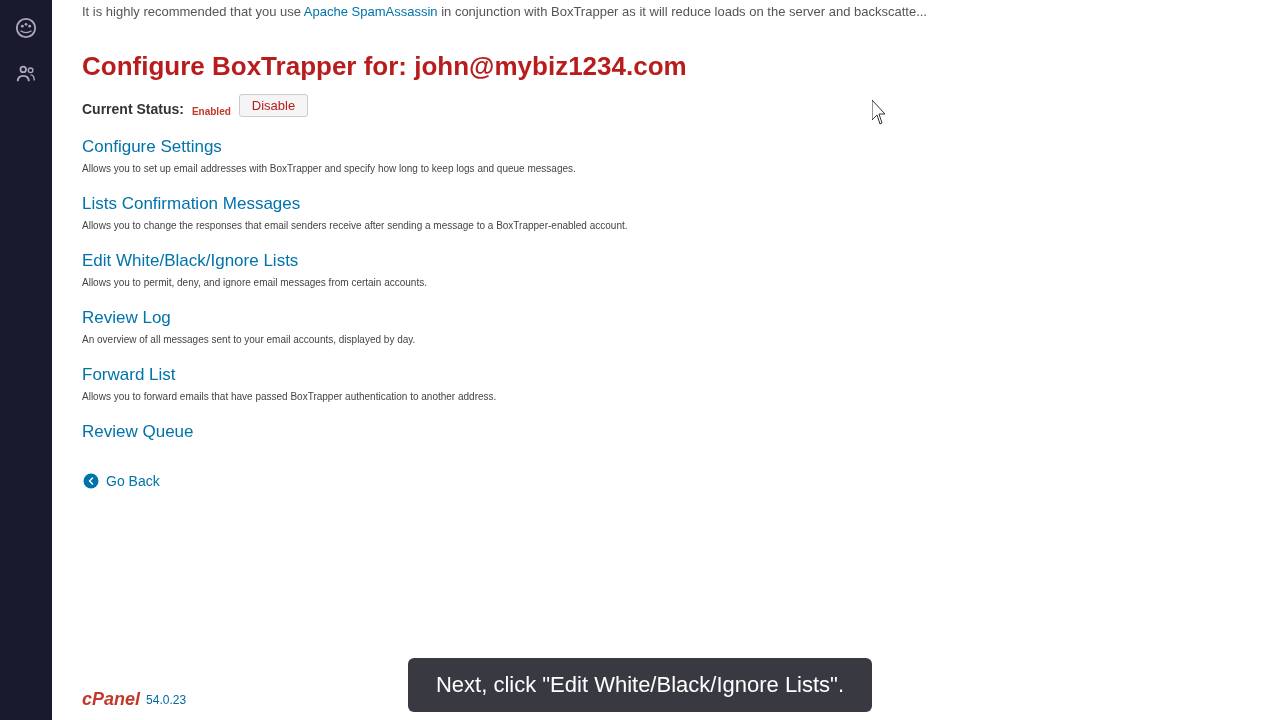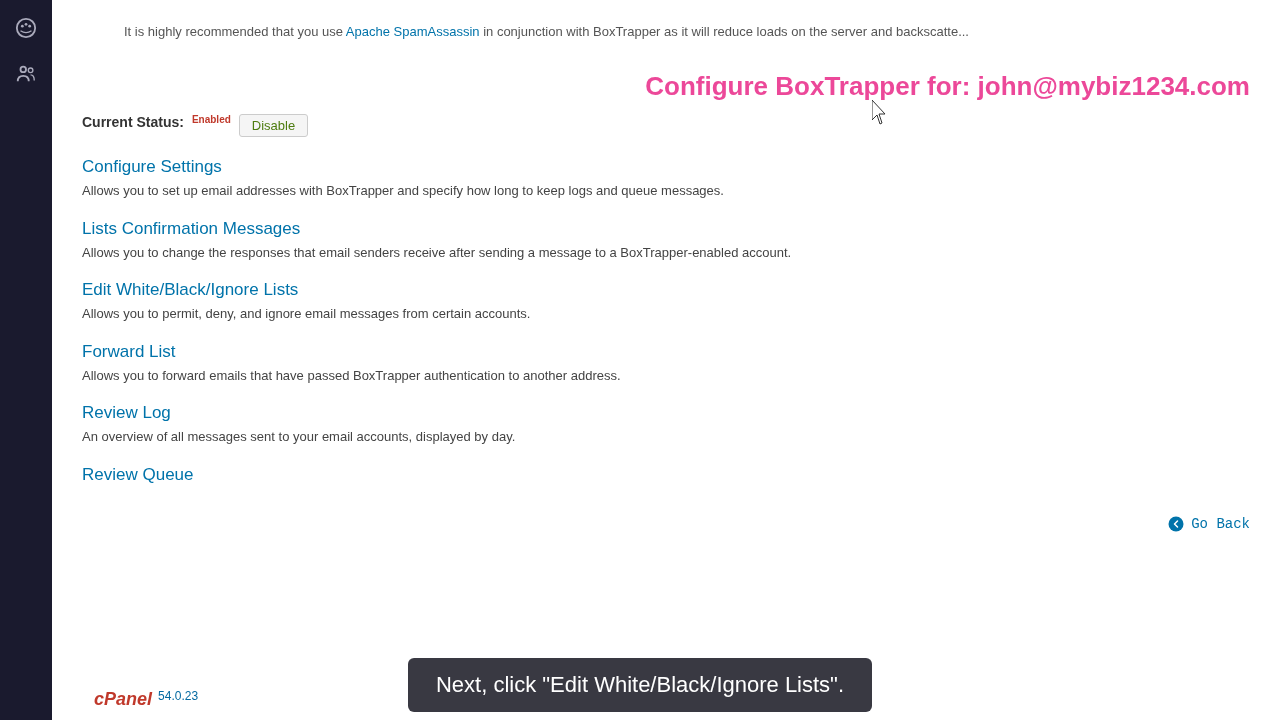--- a/index.html
+++ b/index.html
@@ -45,117 +45,113 @@
       flex: 1;
       padding: 0 30px;
       overflow-y: auto;
       position: relative;
     }
 
     
     .top-notice {
       font-size: 13px;
       color: #555;
-      padding: 24px 0 16px 0;
+      padding: 4px 0 16px 0;
       border-bottom: none;
-      margin-left: 42px;
     }
     .top-notice a {
       color: #0073aa;
       text-decoration: none;
     }
 
     
     .configure-header {
       margin-top: 16px;
       margin-bottom: 12px;
     }
     .configure-header h1 {
       font-size: 26px;
       font-weight: normal;
-      color: #ec4899;
-      text-align: right;
+      color: #b91c1c;
     }
     .configure-header h1 span {
       font-weight: bold;
     }
 
     
     .status-row {
       display: flex;
-      align-items: flex-start;
+      align-items: flex-end;
       gap: 8px;
       margin-bottom: 20px;
     }
     .status-label {
       font-weight: bold;
       font-size: 14px;
       color: #333;
     }
     .status-enabled {
       color: #c0392b;
       font-weight: bold;
       font-size: 10px;
     }
     .disable-btn {
       padding: 3px 12px;
       background: #f5f5f5;
       border: 1px solid #ccc;
       border-radius: 3px;
       cursor: pointer;
       font-size: 13px;
-      color: #4d7c0f;
+      color: #b91c1c;
     }
 
     
     .section-link {
       margin-bottom: 18px;
     }
     .section-link a {
       color: #0073aa;
       text-decoration: none;
       font-size: 17px;
       display: block;
       margin-bottom: 4px;
     }
     .section-link p {
       color: #444;
-      font-size: 13px;
+      font-size: 10px;
       line-height: 1.5;
     }
 
     
     .go-back-row {
       display: flex;
-      justify-content: flex-end;
       margin-top: 30px;
       margin-bottom: 28px;
-      font-family: Liberation Mono, monospace;
     }
     .go-back-link {
       display: flex;
       align-items: center;
       gap: 6px;
       color: #0073aa;
       text-decoration: none;
       font-size: 14px;
       cursor: pointer;
     }
     .go-back-icon {
       width: 18px;
       height: 18px;
     }
 
     
     .cpanel-footer {
       position: absolute;
       bottom: 10px;
-      left: 42px;
-      display: flex;
-      align-items: flex-start;
+      left: 30px;
+      display: flex;
+      align-items: center;
       gap: 6px;
     }
     .cpanel-logo-text {
       color: #c0392b;
       font-size: 18px;
       font-weight: bold;
       font-style: italic;
     }
     .cpanel-version {
       font-size: 12px;
@@ -244,26 +240,26 @@
     </div>
     <div class="section-link">
       <a>Lists Confirmation Messages</a>
       <p>Allows you to change the responses that email senders receive after sending a message to a BoxTrapper-enabled account.</p>
     </div>
     <div class="section-link">
       <a>Edit White/Black/Ignore Lists</a>
       <p>Allows you to permit, deny, and ignore email messages from certain accounts.</p>
     </div>
     <div class="section-link">
+      <a>Review Log</a>
+      <p>An overview of all messages sent to your email accounts, displayed by day.</p>
+    </div>
+    <div class="section-link">
       <a>Forward List</a>
       <p>Allows you to forward emails that have passed BoxTrapper authentication to another address.</p>
-    </div>
-    <div class="section-link">
-      <a>Review Log</a>
-      <p>An overview of all messages sent to your email accounts, displayed by day.</p>
     </div>
     <div class="section-link">
       <a>Review Queue</a>
     </div>
   </div>
 
   <div class="go-back-row">
     <a class="go-back-link">
       <svg class="go-back-icon" viewBox="0 0 24 24" fill="none" xmlns="http://www.w3.org/2000/svg">
         <circle cx="12" cy="12" r="10" fill="#0073aa"></circle>

